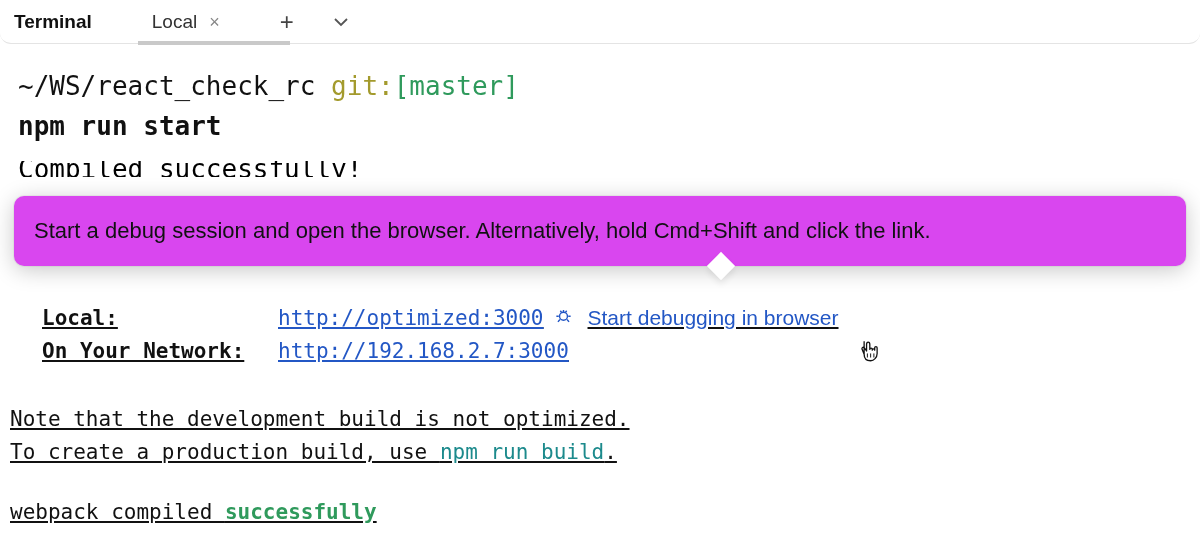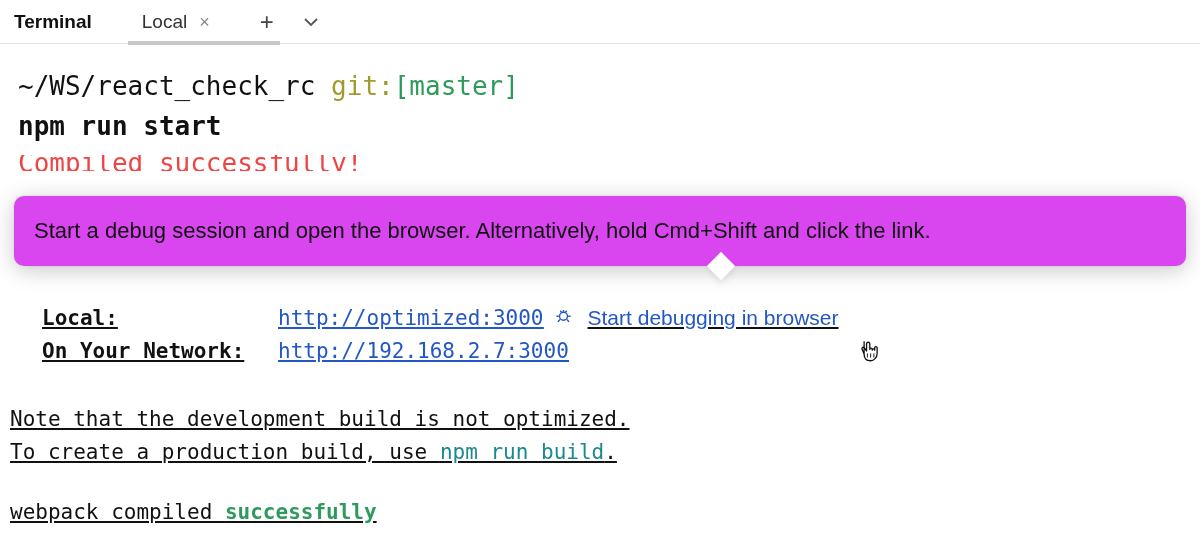--- a/index.html
+++ b/index.html
@@ -1,34 +1,34 @@
 <!DOCTYPE html>
 <html><head>
 <meta charset="utf-8">
 <style>
   * { box-sizing: border-box; margin: 0; padding: 0; }
   html, body { width: 1200px; height: 560px; background: #ffffff; font-family: -apple-system, BlinkMacSystemFont, "Segoe UI", Arial, sans-serif; overflow: hidden; }
-  .header { display: flex; align-items: center; height: 44px; border-bottom: 1px solid #e4e4e4; padding: 12px 12px; gap: 6px; }
+  .header { display: flex; align-items: center; height: 44px; border-bottom: 1px solid #e4e4e4; padding: 12px 12px; gap: 16px; border-radius: 11px; }
   .header-title { font-weight: 700; font-size: 19px; color: #111; padding: 0 4px 0 2px; }
   .tab { display: flex; align-items: center; gap: 8px; height: 44px; padding: 0 6px; margin-left: 34px; position: relative; }
   .tab-label { font-size: 19px; color: #333; }
   .tab-close { font-size: 18px; color: #888; cursor: pointer; padding: 0 4px; line-height: 1; }
   .tab-underline { position: absolute; left: -8px; right: -60px; bottom: -1px; height: 4px; background: #c9c9c9; }
   .icon-btn { display: inline-flex; align-items: center; justify-content: center; width: 26px; height: 26px; color: #555; cursor: pointer; }
   .plus { margin-left: 28px; font-size: 24px; font-weight: 300; color: #444; }
   .chev { margin-left: 12px; }
   .chev svg { width: 16px; height: 16px; }
 
   .terminal { position: relative; padding: 22px 18px 10px 18px; font-family: "SF Mono", ui-monospace, Menlo, Consolas, monospace; font-size: 26px; line-height: 1.55; color: #111; }
   .prompt-line { white-space: pre; }
   .path { color: #111; }
   .git-label { color: #a39a2d; }
   .git-branch { color: #2f9a5c; }
   .cmd { font-weight: 700; color: #111; }
-  .compiled-peek { color: #ef4444; margin-top: 8px; position: relative; height: 16px; overflow: hidden; }
+  .compiled-peek { color: #000000; margin-top: 14px; position: relative; height: 16px; overflow: hidden; }
   .compiled-peek .inner { position: absolute; top: -12px; }
 
   .tooltip { position: absolute; top: 196px; left: 14px; right: 14px; background: #d946ef; border-radius: 10px; box-shadow: 0 4px 22px rgba(0,0,0,0.22), 0 0 0 1px rgba(0,0,0,0.04); padding: 22px 20px; font-family: -apple-system, BlinkMacSystemFont, "Segoe UI", Arial, sans-serif; font-size: 22px; color: #111; z-index: 10; }
   .tooltip::after { content: ""; position: absolute; bottom: -10px; left: 697px; width: 20px; height: 20px; background: #fff; transform: rotate(45deg); box-shadow: 3px 3px 6px rgba(0,0,0,0.08); }
 
   .lower { position: absolute; top: 302px; left: 10px; right: 18px; font-family: "SF Mono", ui-monospace, Menlo, Consolas, monospace; font-size: 21px; line-height: 1.55; color: #111; text-decoration: underline; }
   .row { display: flex; }
   .indent { width: 32px; }
   .label { font-weight: 700; width: 236px; }
   .url { color: #2357c5; text-decoration: underline; cursor: pointer; }

